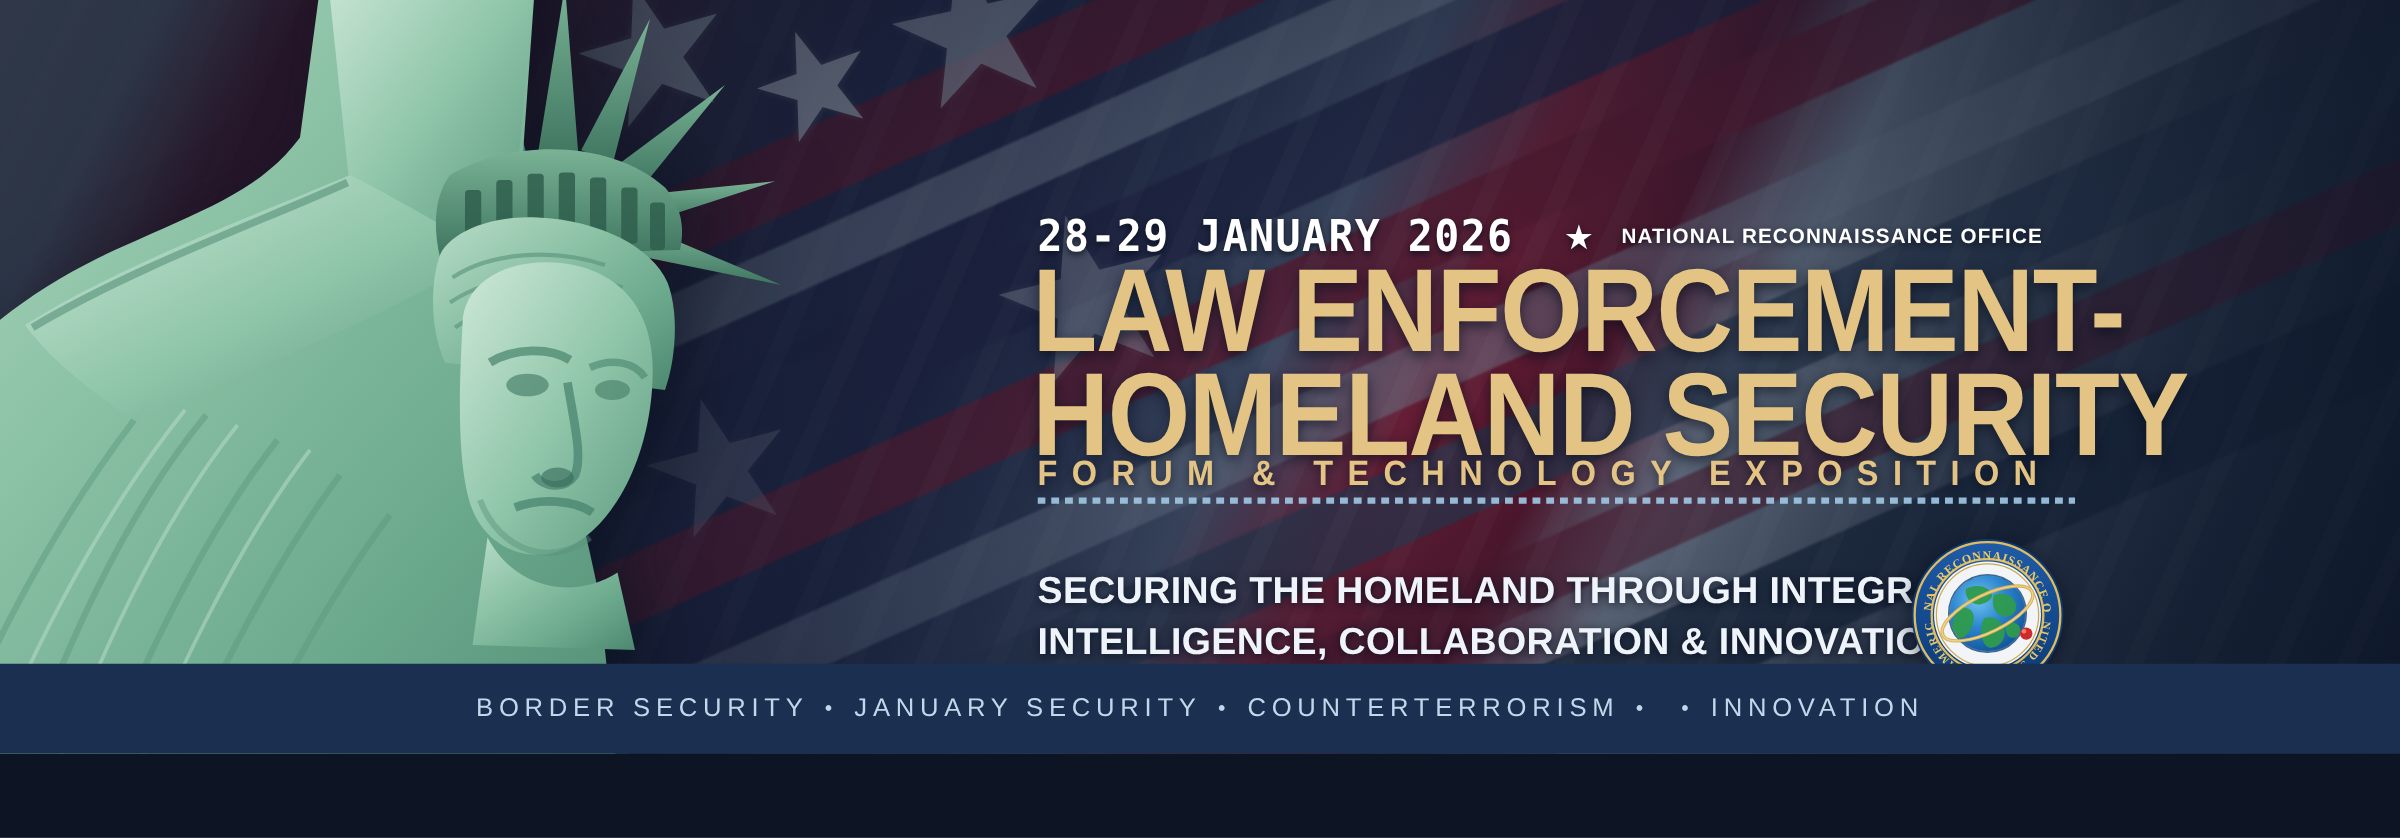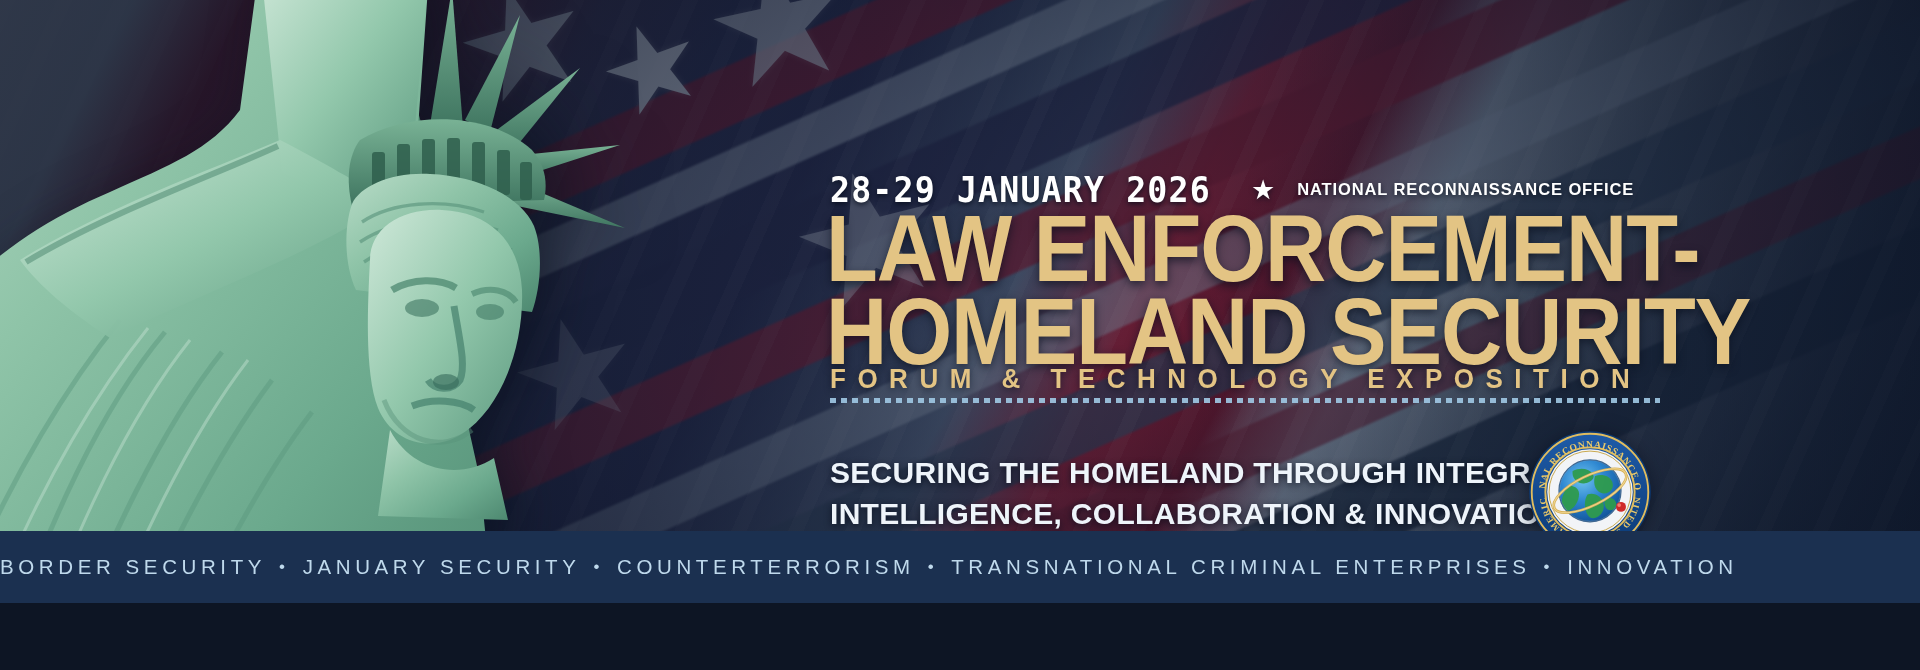--- a/index.html
+++ b/index.html
@@ -189,21 +189,21 @@
   }
   .seal svg { width:100%; height:100%; display:block; }
 
   
   .topicbar {
     position:absolute;
     left:0; bottom:0;
     width:1920px; height:72px;
     background:#1b3050;
     z-index:8;
-    display:flex; align-items:center; 
+    display:flex; align-items:center; justify-content:center;
   }
   .topics {
     color:#bfd9ec;
     font-family:"Liberation Sans", sans-serif;
     font-size:20.5px;
     font-weight:400;
     letter-spacing:4.6px;
     white-space:nowrap;
     display:flex; align-items:center;
   }
@@ -409,19 +409,18 @@
   </div>
 
   <div class="topicbar">
     <div class="topics">
       <span>BORDER SECURITY</span>
       <span class="topic-sep">•</span>
       <span>JANUARY SECURITY</span>
       <span class="topic-sep">•</span>
       <span>COUNTERTERRORISM</span>
       <span class="topic-sep">•</span>
-      <span>TRANSNATIONAL CRIMINAL ENTERPRISES</span>
       <span class="topic-sep">•</span>
       <span>INNOVATION</span>
     </div>
   </div>
 
 </div>
 
 </body></html>

